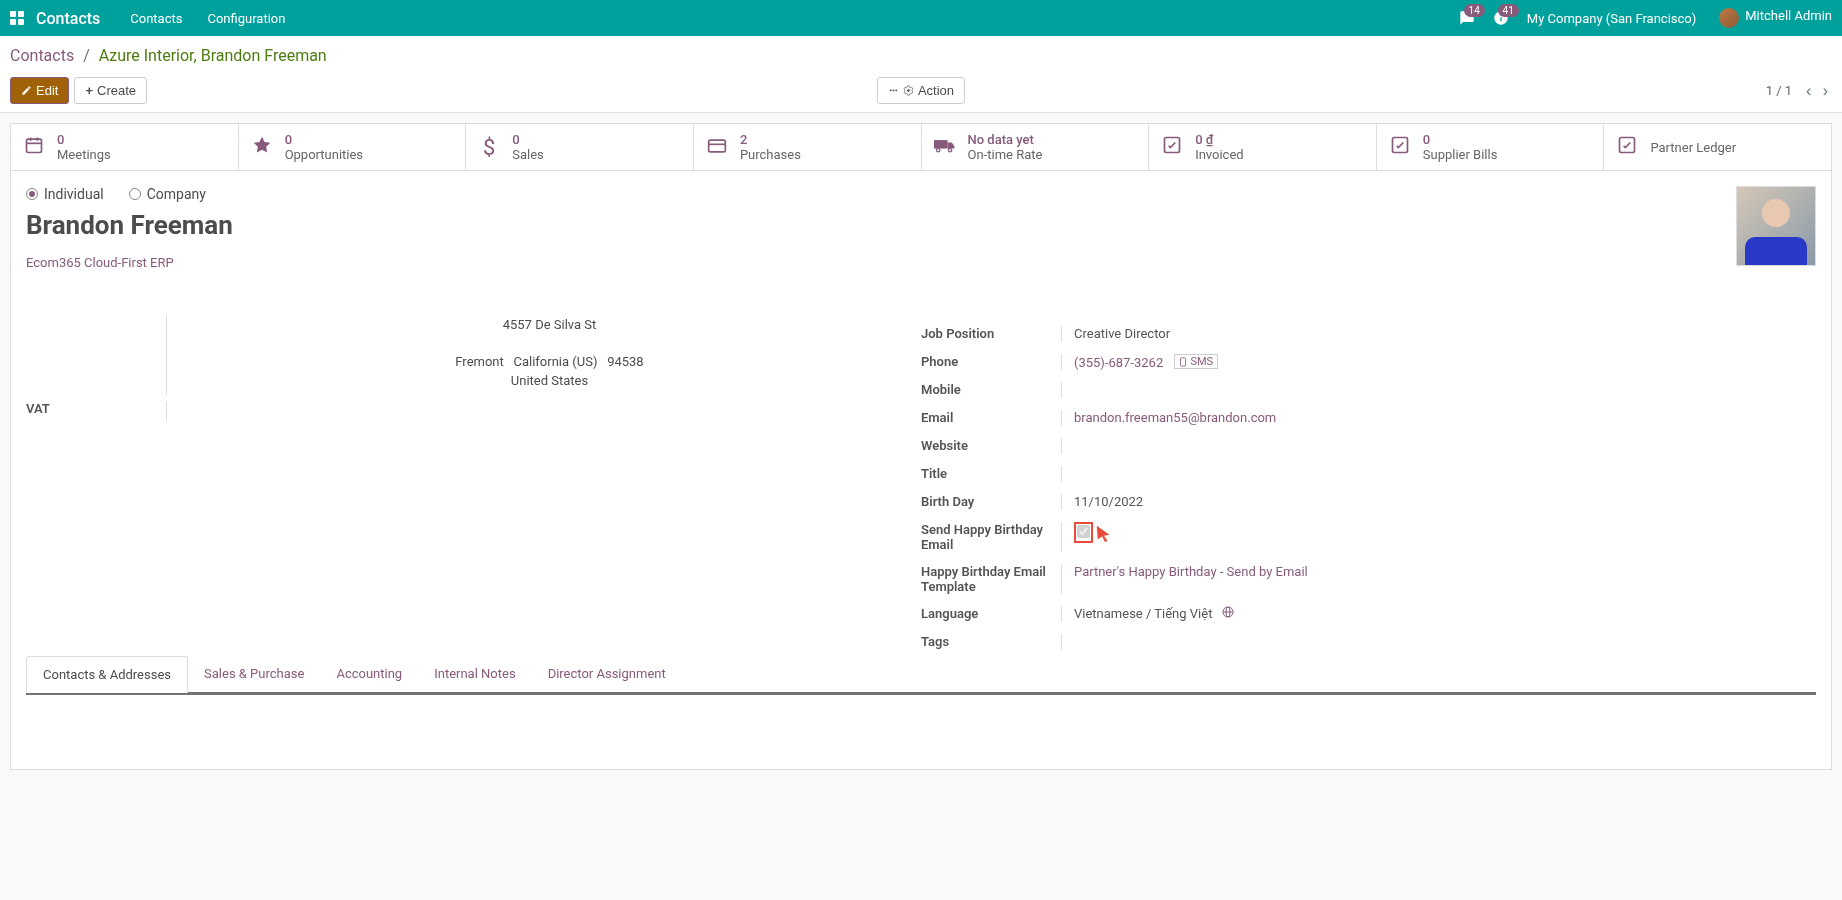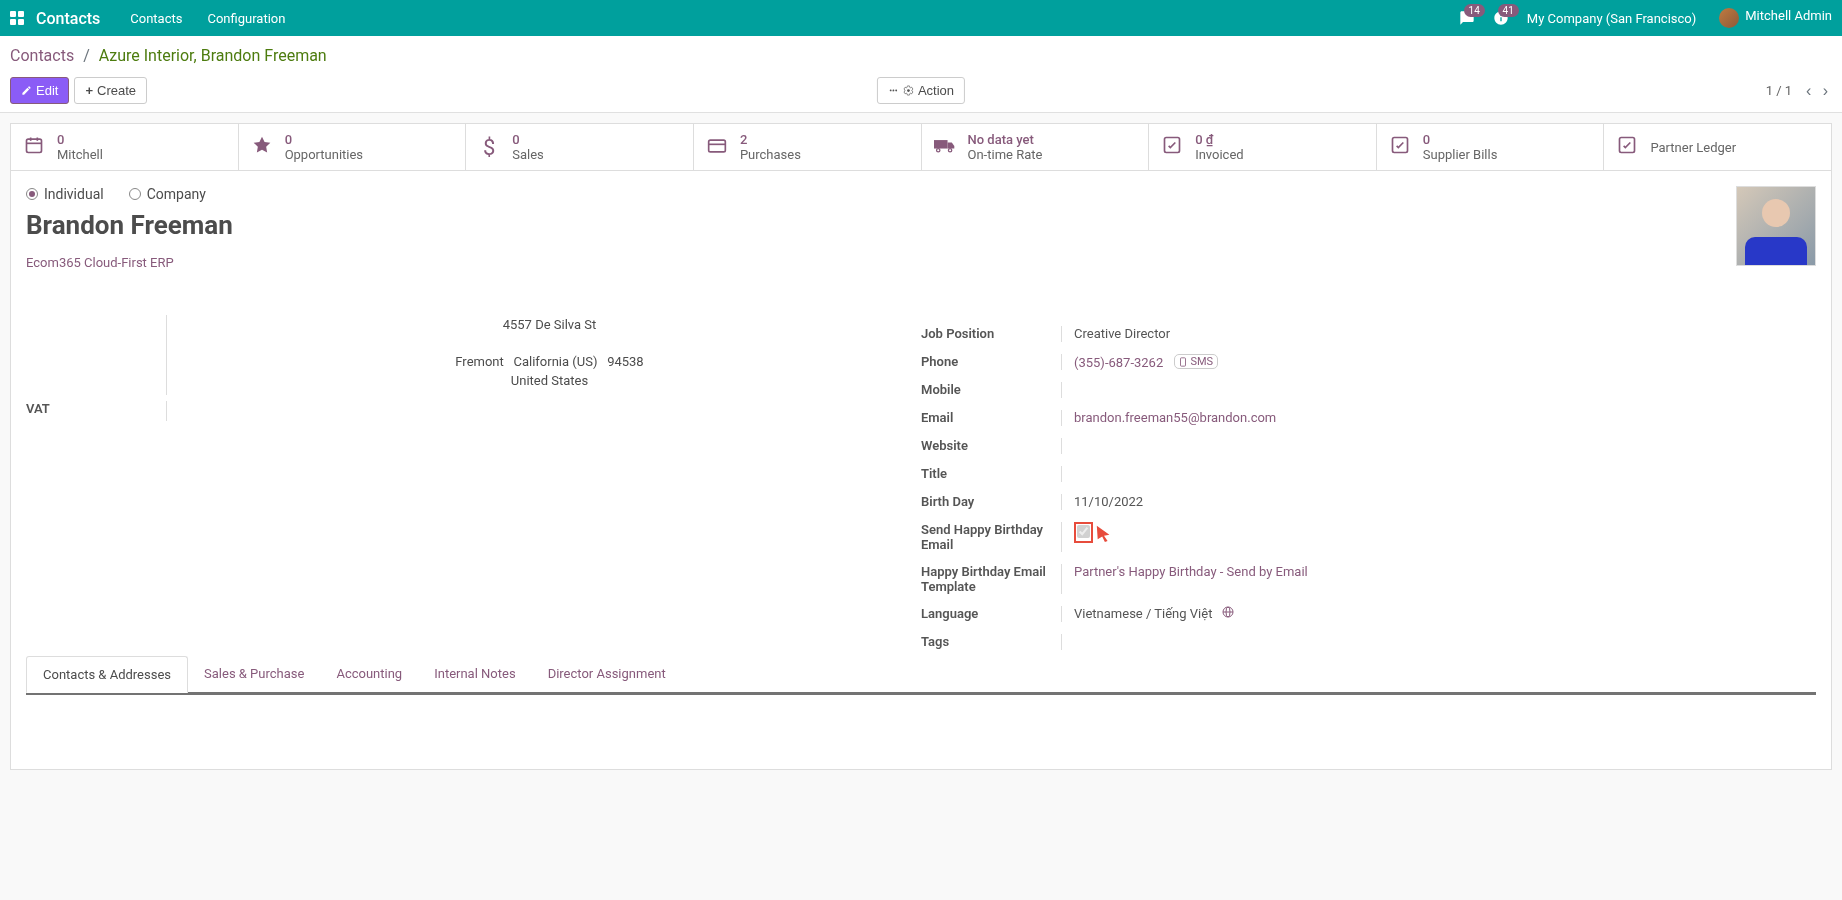--- a/index.html
+++ b/index.html
@@ -20,21 +20,21 @@
 .chat-icon svg, .clock-icon svg { width: 16px; height: 16px; fill: #fff; }
 
 
 .control-panel { background: #fff; border-bottom: 1px solid #e0e0e0; padding: 10px 10px 0 10px; }
 .breadcrumb { margin-bottom: 12px; font-size: 16px; }
 .breadcrumb a { color: #875a7b; text-decoration: none; }
 .breadcrumb-sep { color: #6c757d; margin: 0 5px; }
 .breadcrumb .current { color: #4d7c0f; }
 .cp-row { display: flex; align-items: center; padding-bottom: 8px; }
 .btn { padding: 5px 10px; font-size: 13px; border-radius: 3px; border: 1px solid #ccc; background: #fff; cursor: pointer; display: inline-flex; align-items: center; gap: 4px; }
-.btn-primary { background: #8b5cf6; border-color: #875a7b; color: #fff; }
+.btn-primary { background: #a16207; border-color: #875a7b; color: #fff; }
 .btn-secondary { background: #fff; color: #4c4c4c; }
 .btn-group { display: flex; gap: 5px; }
 .action-center { margin-left: auto; margin-right: auto; position: absolute; left: 50%; transform: translateX(-50%); }
 .pager { margin-left: auto; display: flex; align-items: center; gap: 10px; color: #666; }
 .pager-arrows button { border: none; background: none; color: #6c757d; font-size: 16px; cursor: pointer; padding: 2px 4px; }
 
 
 .statbar { display: flex; border: 1px solid #ddd; margin: 0 0 0 0; }
 .statbtn { flex: 1; border-right: 1px solid #ddd; padding: 8px 12px; display: flex; align-items: center; gap: 12px; cursor: pointer; min-height: 44px; }
 .statbtn:last-child { border-right: none; }
@@ -59,21 +59,21 @@
 .col { flex: 1; }
 .field-row { display: flex; padding: 6px 0; min-height: 28px; }
 .field-label { width: 140px; font-weight: 600; color: #555; flex-shrink: 0; padding-right: 10px; }
 .field-value { color: #555; border-left: 1px solid #ddd; padding-left: 12px; flex: 1; }
 .col:first-child .field-value { min-height: 20px; }
 .link-value { color: #875a7b; }
 .addr-block { padding-left: 152px; margin-top: -5px; border-left: 0; position: relative; }
 .addr-block .addr-line { padding: 2px 0; text-align: center; }
 .addr-divider { position: absolute; border-left: 1px solid #ddd; height: 100%; left: 140px; }
 
-.sms-btn { display: inline-flex; align-items: center; gap: 3px; font-size: 11px; color: #875a7b; border: 1px solid #ccc; padding: 0 4px; border-radius: 5px; margin-left: 8px; }
+.sms-btn { display: inline-flex; align-items: center; gap: 3px; font-size: 11px; color: #875a7b; border: 1px solid #ccc; padding: 0 4px; border-radius: 0; margin-left: 8px; }
 
 .checkbox-highlight { display: inline-block; border: 2px solid #e74c3c; padding: 0; }
 .checkbox-highlight input { margin: 1px; }
 .cursor-arrow { position: absolute; margin-left: 2px; margin-top: 2px; }
 
 .globe-icon { color: #875a7b; margin-left: 6px; }
 
 
 .tabs { display: flex; border-bottom: 3px solid #737373; }
 .tab { padding: 10px 16px; color: #875a7b; cursor: pointer; font-size: 13px; }
@@ -164,21 +164,21 @@
       <span class="stat-icon">
         <svg width="20" height="20" viewBox="0 0 24 24" fill="none" stroke="#875a7b" stroke-width="2">
             <rect x="3" y="5" width="18" height="16" rx="2"></rect>
             <line x1="3" y1="10" x2="21" y2="10"></line>
             <line x1="8" y1="3" x2="8" y2="7"></line>
             <line x1="16" y1="3" x2="16" y2="7"></line>
           </svg>
       </span>
       <span class="stat-text">
           <div class="stat-value">0</div>
-          <div class="stat-label">Mitchell</div>
+          <div class="stat-label">Meetings</div>
         </span>
     </div>
     <div class="statbtn">
       <span class="stat-icon">
         <svg width="20" height="20" viewBox="0 0 24 24" fill="#875a7b">
             <path d="M12 2l3.09 6.26L22 9.27l-5 4.87 1.18 6.88L12 17.77l-6.18 3.25L7 14.14 2 9.27l6.91-1.01L12 2z"></path>
           </svg>
       </span>
       <span class="stat-text">
           <div class="stat-value">0</div>

